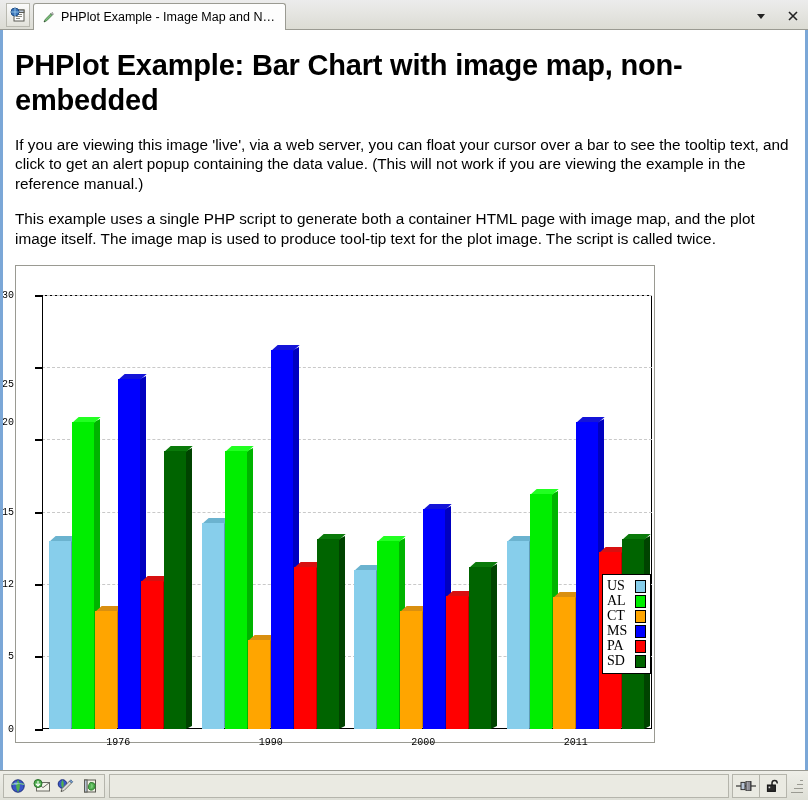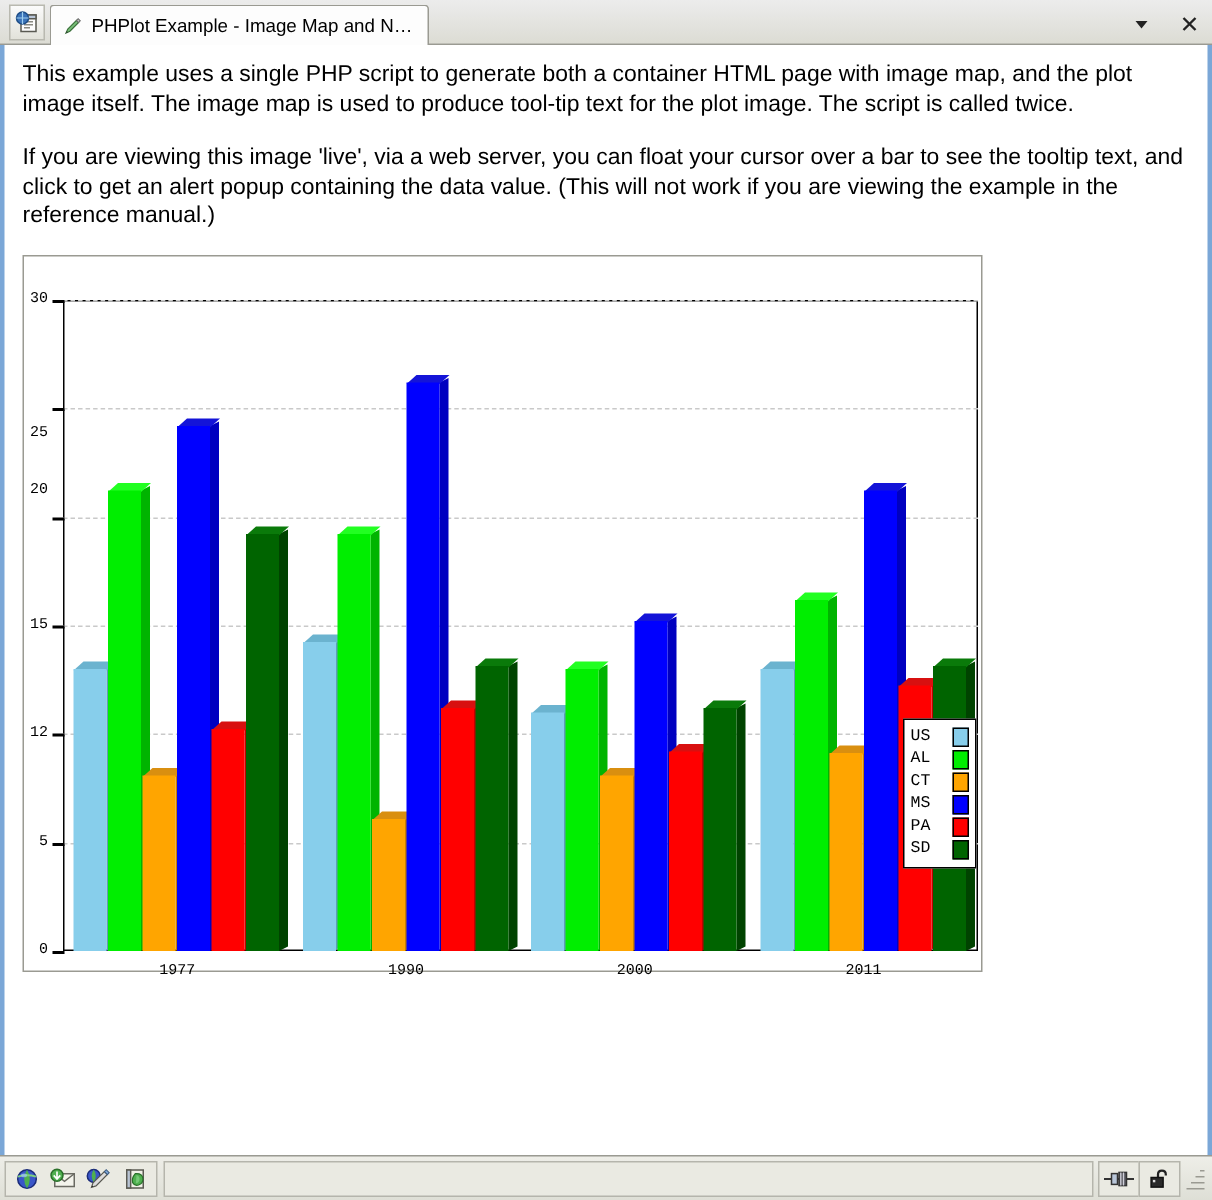--- a/index.html
+++ b/index.html
@@ -115,21 +115,21 @@
   .gridline {
     position:absolute; left:0; width:100%;
     border-top:1px dashed #c9c9c9;
   }
   .ytick {
     position:absolute; left:-7px; width:8px;
     border-top:2px solid #000;
   }
   .ylabel {
     position:absolute;
-    right:100%; margin-right:10px;
+    right:100%; margin-right:28px;
     font-size:10px; color:#000;
     transform:translateY(-50%);
     white-space:nowrap;
   }
   .xlabel {
     position:absolute;
     top:100%; margin-top:8px;
     font-size:10px; color:#000;
     transform:translateX(-50%);
     white-space:nowrap;
@@ -156,21 +156,21 @@
     left:586px; top:308px;
     width:49px;
     background:#ffffff;
     border:1px solid #000;
     padding:4px 4px;
   }
   .legend-row {
     display:flex; align-items:center; justify-content:space-between;
     height:15px;
   }
-  .legend-text { font-size:11px; font-family:Liberation Mono, monospace; color:#000; }
+  .legend-text { font-size:14px; font-family:Liberation Serif, serif; color:#000; }
   .legend-swatch { width:11px; height:13px; border:1px solid #000; }
 
   
   #statusbar {
     flex:0 0 30px;
     height:30px;
     background:linear-gradient(#eeeee8,#dedfd6);
     border-top:1px solid #9a9a92;
     display:flex; align-items:center;
     padding:0 3px;
@@ -237,23 +237,24 @@
       <div class="chrome-btn">
         <svg width="12" height="12" viewBox="0 0 12 12">
           <path d="M2 2 L10 10 M10 2 L2 10" stroke="#222" stroke-width="1.6" fill="none"></path>
         </svg>
       </div>
     </div>
   </div>
 
   <div id="content">
 
-
+    <h1 id="page-title">PHPlot Example: Bar Chart with image map, non-embedded</h1>
+
+    <p class="para">If you are viewing this image 'live', via a web server, you can float your cursor over a bar to see the tooltip text, and click to get an alert popup containing the data value. (This will not work if you are viewing the example in the reference manual.)</p>
     <p class="para">This example uses a single PHP script to generate both a container HTML page with image map, and the plot image itself. The image map is used to produce tool-tip text for the plot image. The script is called twice.</p>
-    <p class="para">If you are viewing this image 'live', via a web server, you can float your cursor over a bar to see the tooltip text, and click to get an alert popup containing the data value. (This will not work if you are viewing the example in the reference manual.)</p>
 
     <div id="plot">
       <div id="plot-area">
         <div id="plot-frame"></div>
         <div id="grid-layer">
             <div class="gridline" style="top: 361.667px;"></div>
             <div class="gridline" style="top: 289.333px;"></div>
             <div class="gridline" style="top: 217px;"></div>
             <div class="gridline" style="top: 144.667px;"></div>
             <div class="gridline" style="top: 72.3333px;"></div>
@@ -399,21 +400,21 @@
                 <div class="face" style="background: rgb(255, 0, 0);"></div>
               </div>
               <div class="bar" title="SD 2010: 13.1" style="left: 115px; height: 189.513px;">
                 <div class="side" style="background: rgb(0, 67, 0);"></div>
                 <div class="top" style="background: rgb(10, 122, 10);"></div>
                 <div class="face" style="background: rgb(0, 100, 0);"></div>
               </div>
             </div>
           </div>
         <div id="xlabel-layer">
-            <div class="xlabel" style="left: 76.25px;">1977</div>
+            <div class="xlabel" style="left: 76.25px;">1976</div>
             <div class="xlabel" style="left: 228.75px;">1990</div>
             <div class="xlabel" style="left: 381.25px;">2000</div>
             <div class="xlabel" style="left: 533.75px;">2011</div>
           </div>
       </div>
 
       <div id="legend">
           <div class="legend-row">
             <span class="legend-text">US</span>
             <span class="legend-swatch" style="background: rgb(135, 206, 235);"></span>

